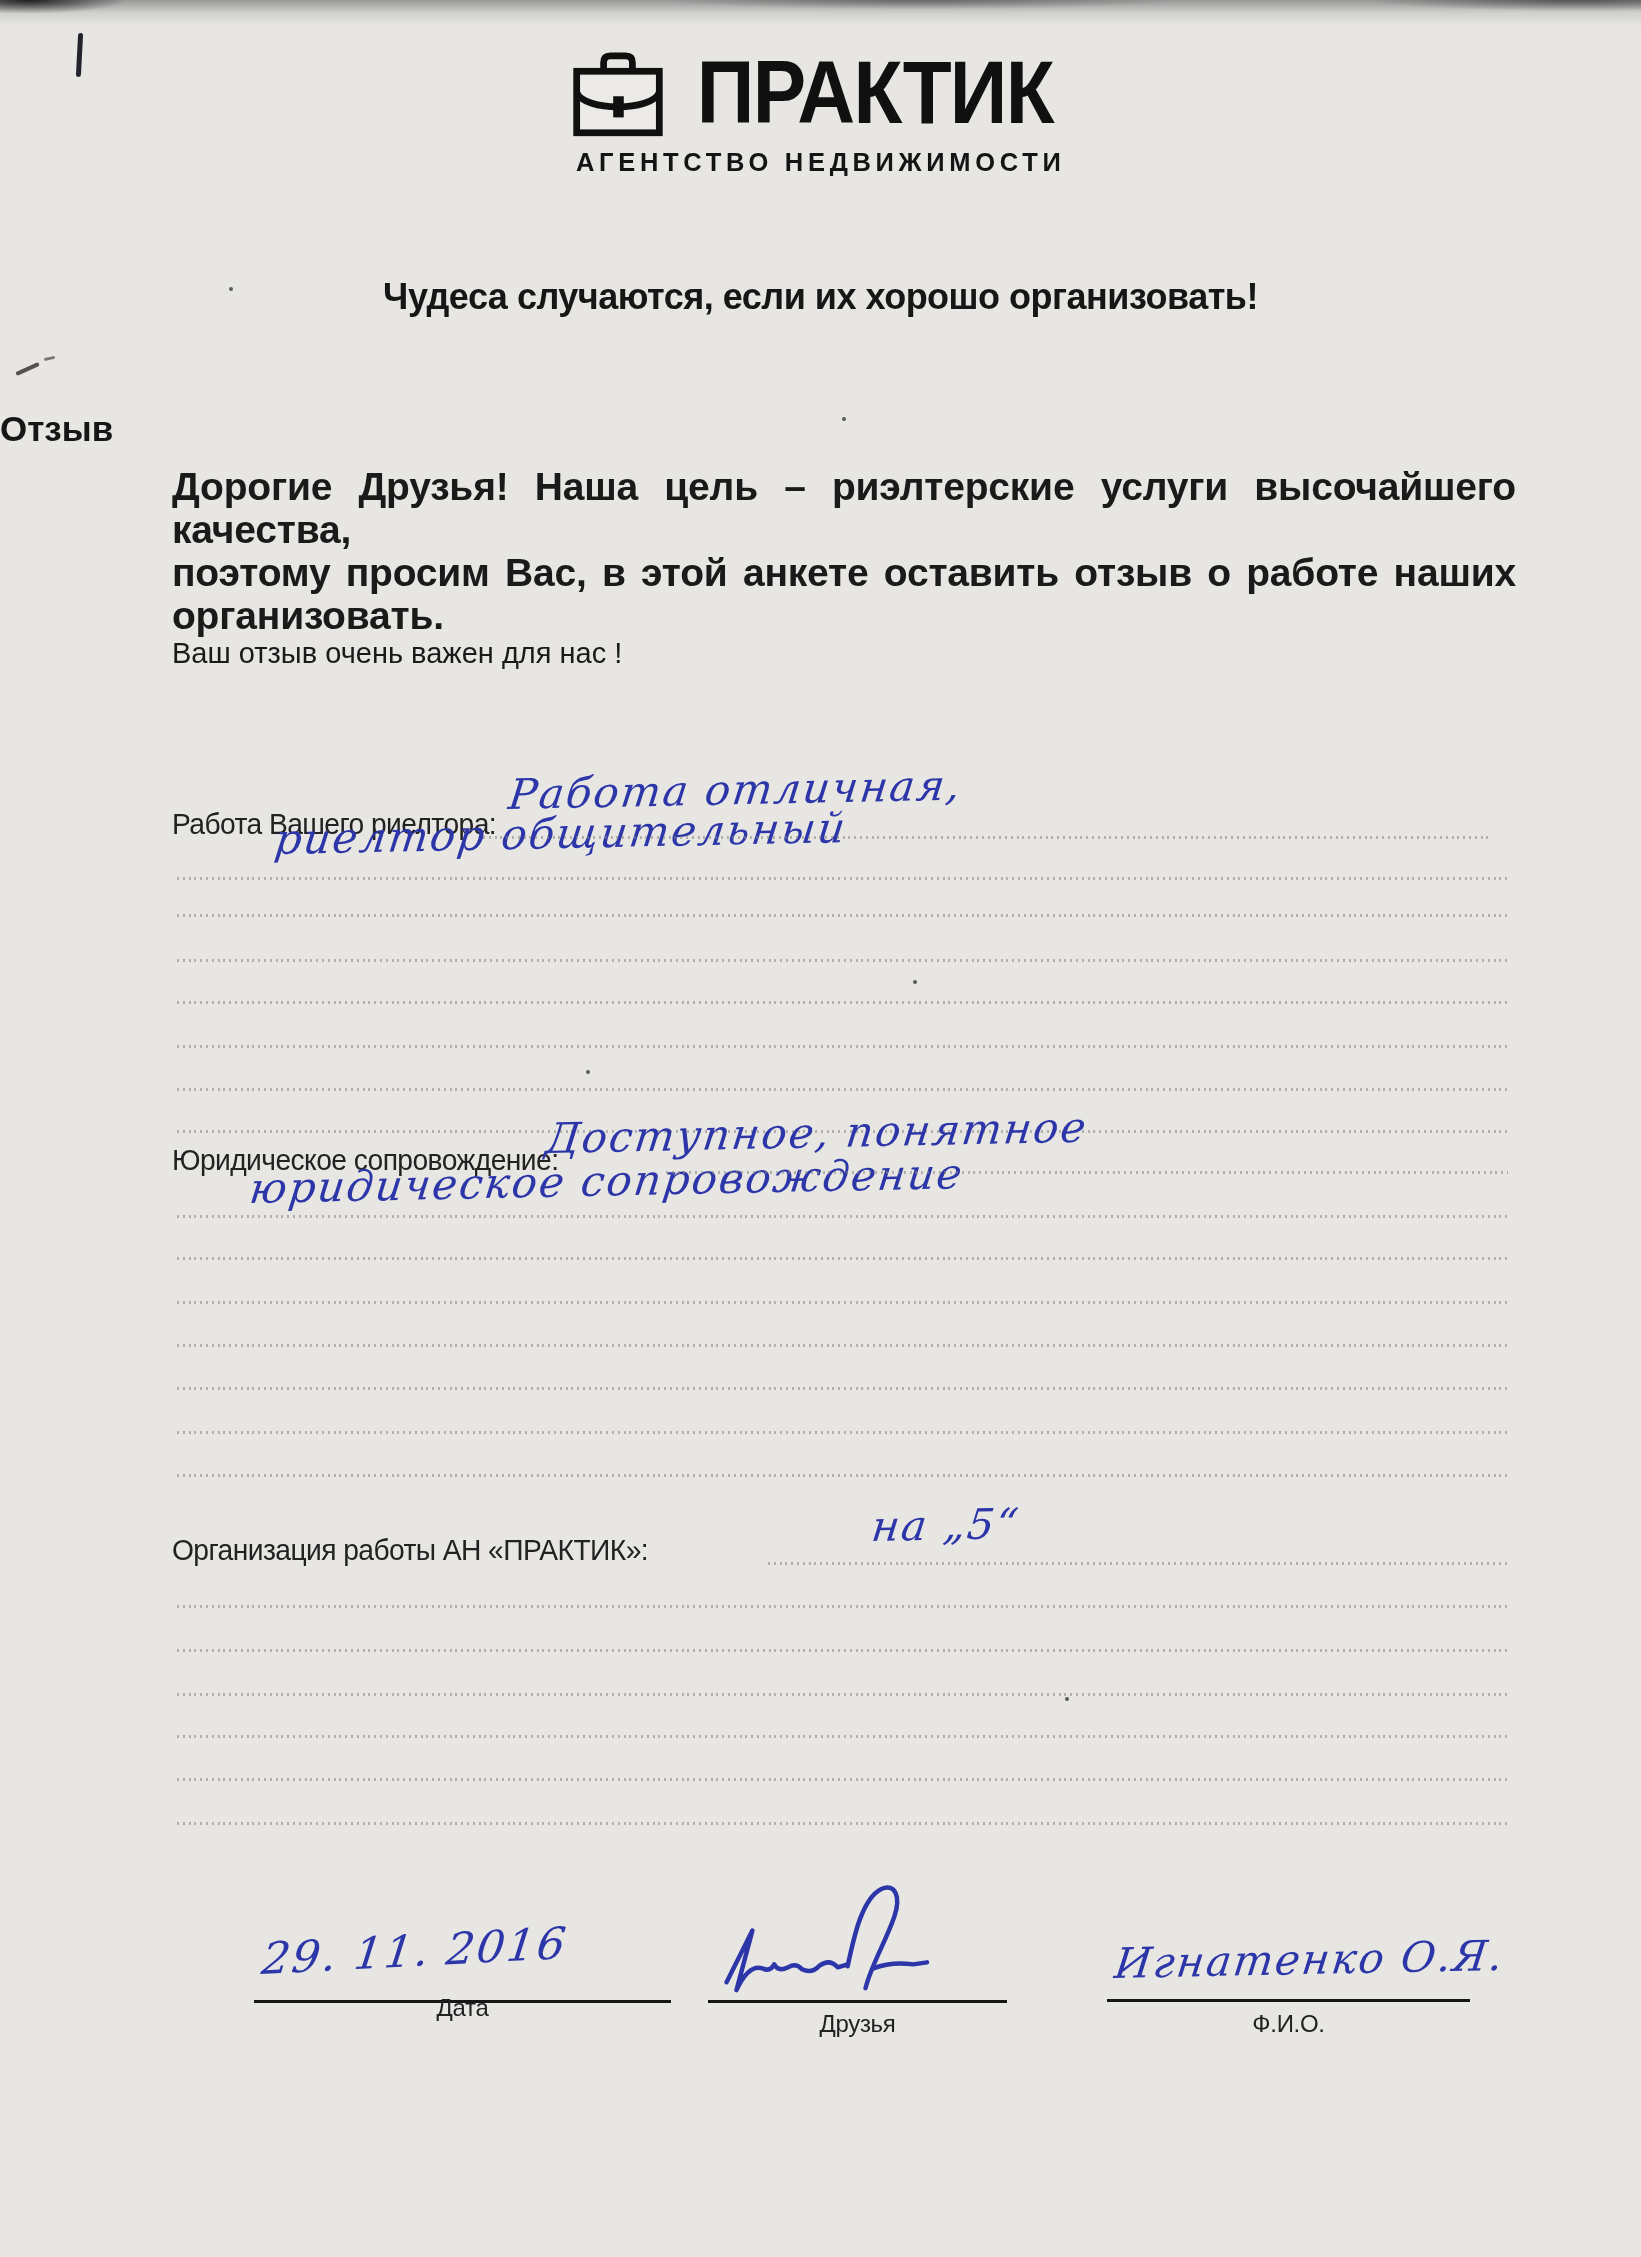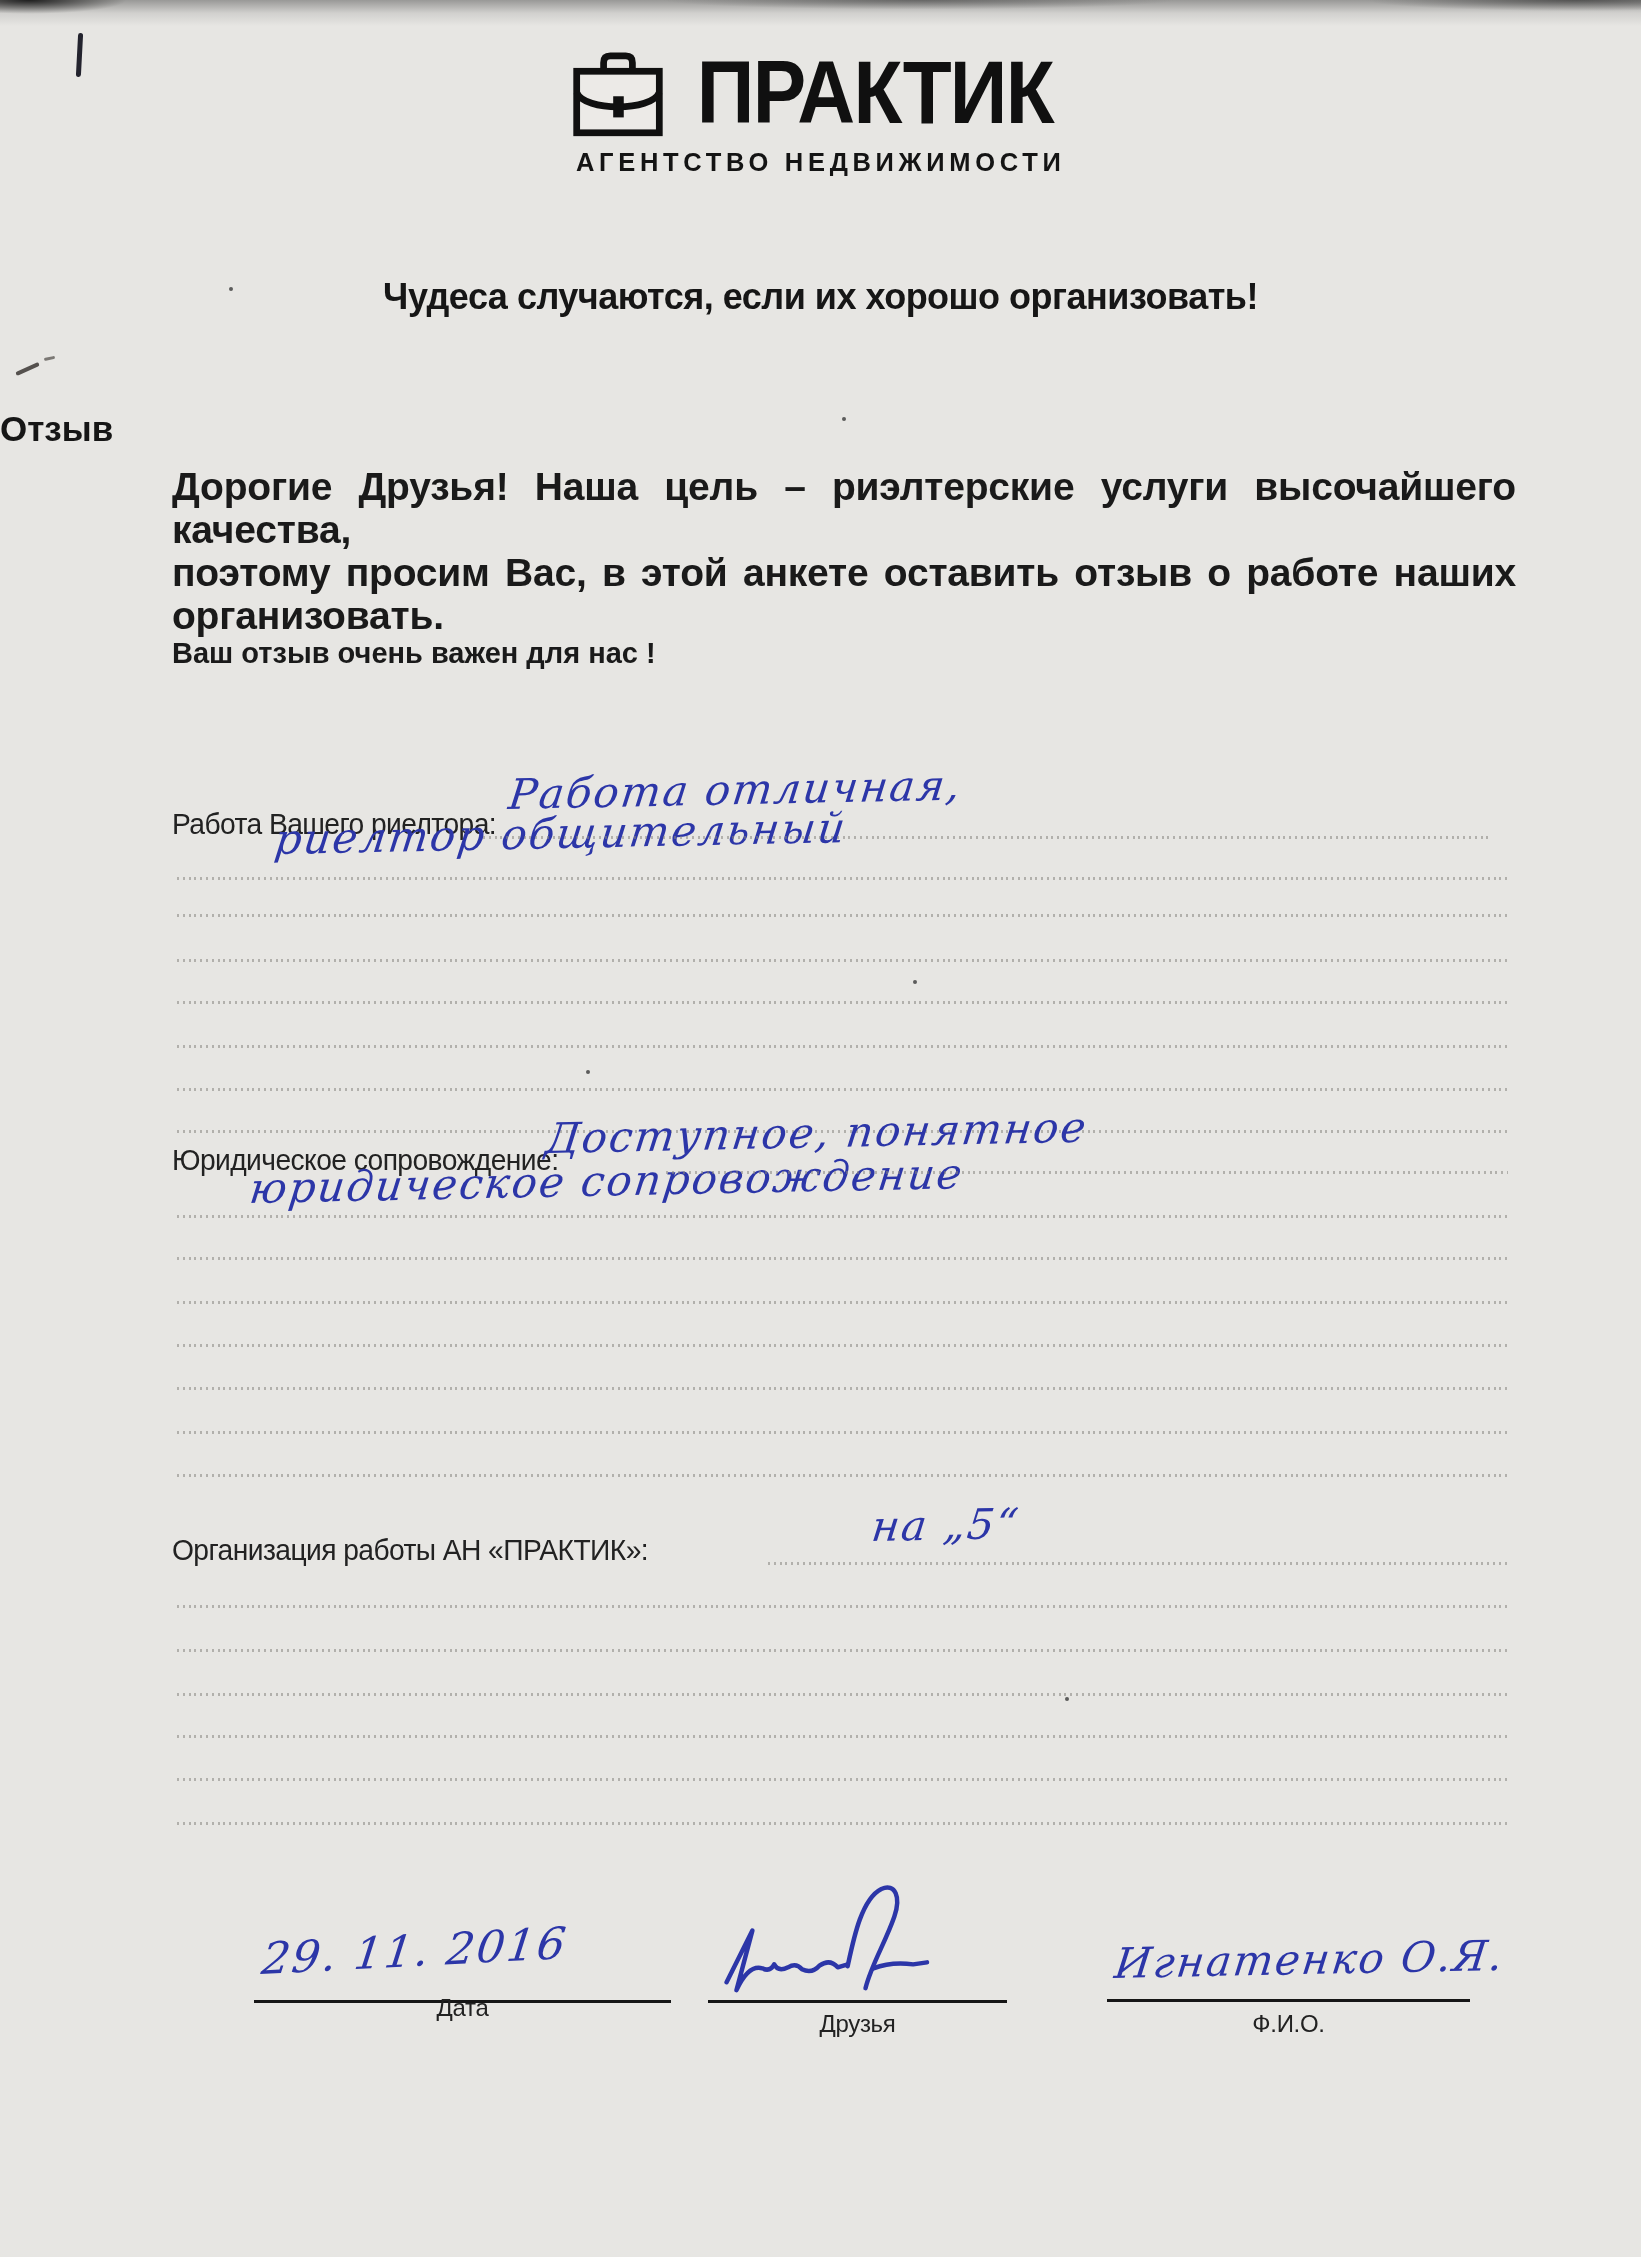--- a/index.html
+++ b/index.html
@@ -47,21 +47,21 @@
     position:absolute;top:276px;left:0;width:100%;text-align:center;
     font-weight:bold;font-size:36px;letter-spacing:-0.5px;color:#161616;
   }
   .review-title{
     position:absolute;top:382px;left:0;width:100%;text-align:left;
     font-weight:bold;font-size:35px;color:#161616;margin-top:27px;
   }
   
   .intro{position:absolute;left:172px;top:465px;width:1344px;font-weight:bold;font-size:39px;line-height:43px;color:#1a1a1a;letter-spacing:-0.2px;}
   .intro .just{text-align:justify;text-align-last:justify;}
-  .note{position:absolute;left:172px;top:637px;font-weight:bold;font-size:29px;color:#1a1a1a;}
+  .note{position:absolute;left:172px;top:637px;font-weight:normal;font-size:29px;color:#1a1a1a;}
 
   
   .field-label{
     position:absolute;font-size:30px;font-weight:400;color:#222;
     letter-spacing:-0.6px;transform:scaleX(0.94);transform-origin:left center;
     white-space:nowrap;
   }
   
   .dl{
     position:absolute;height:2.9px;left:177px;width:1331px;opacity:.55;

